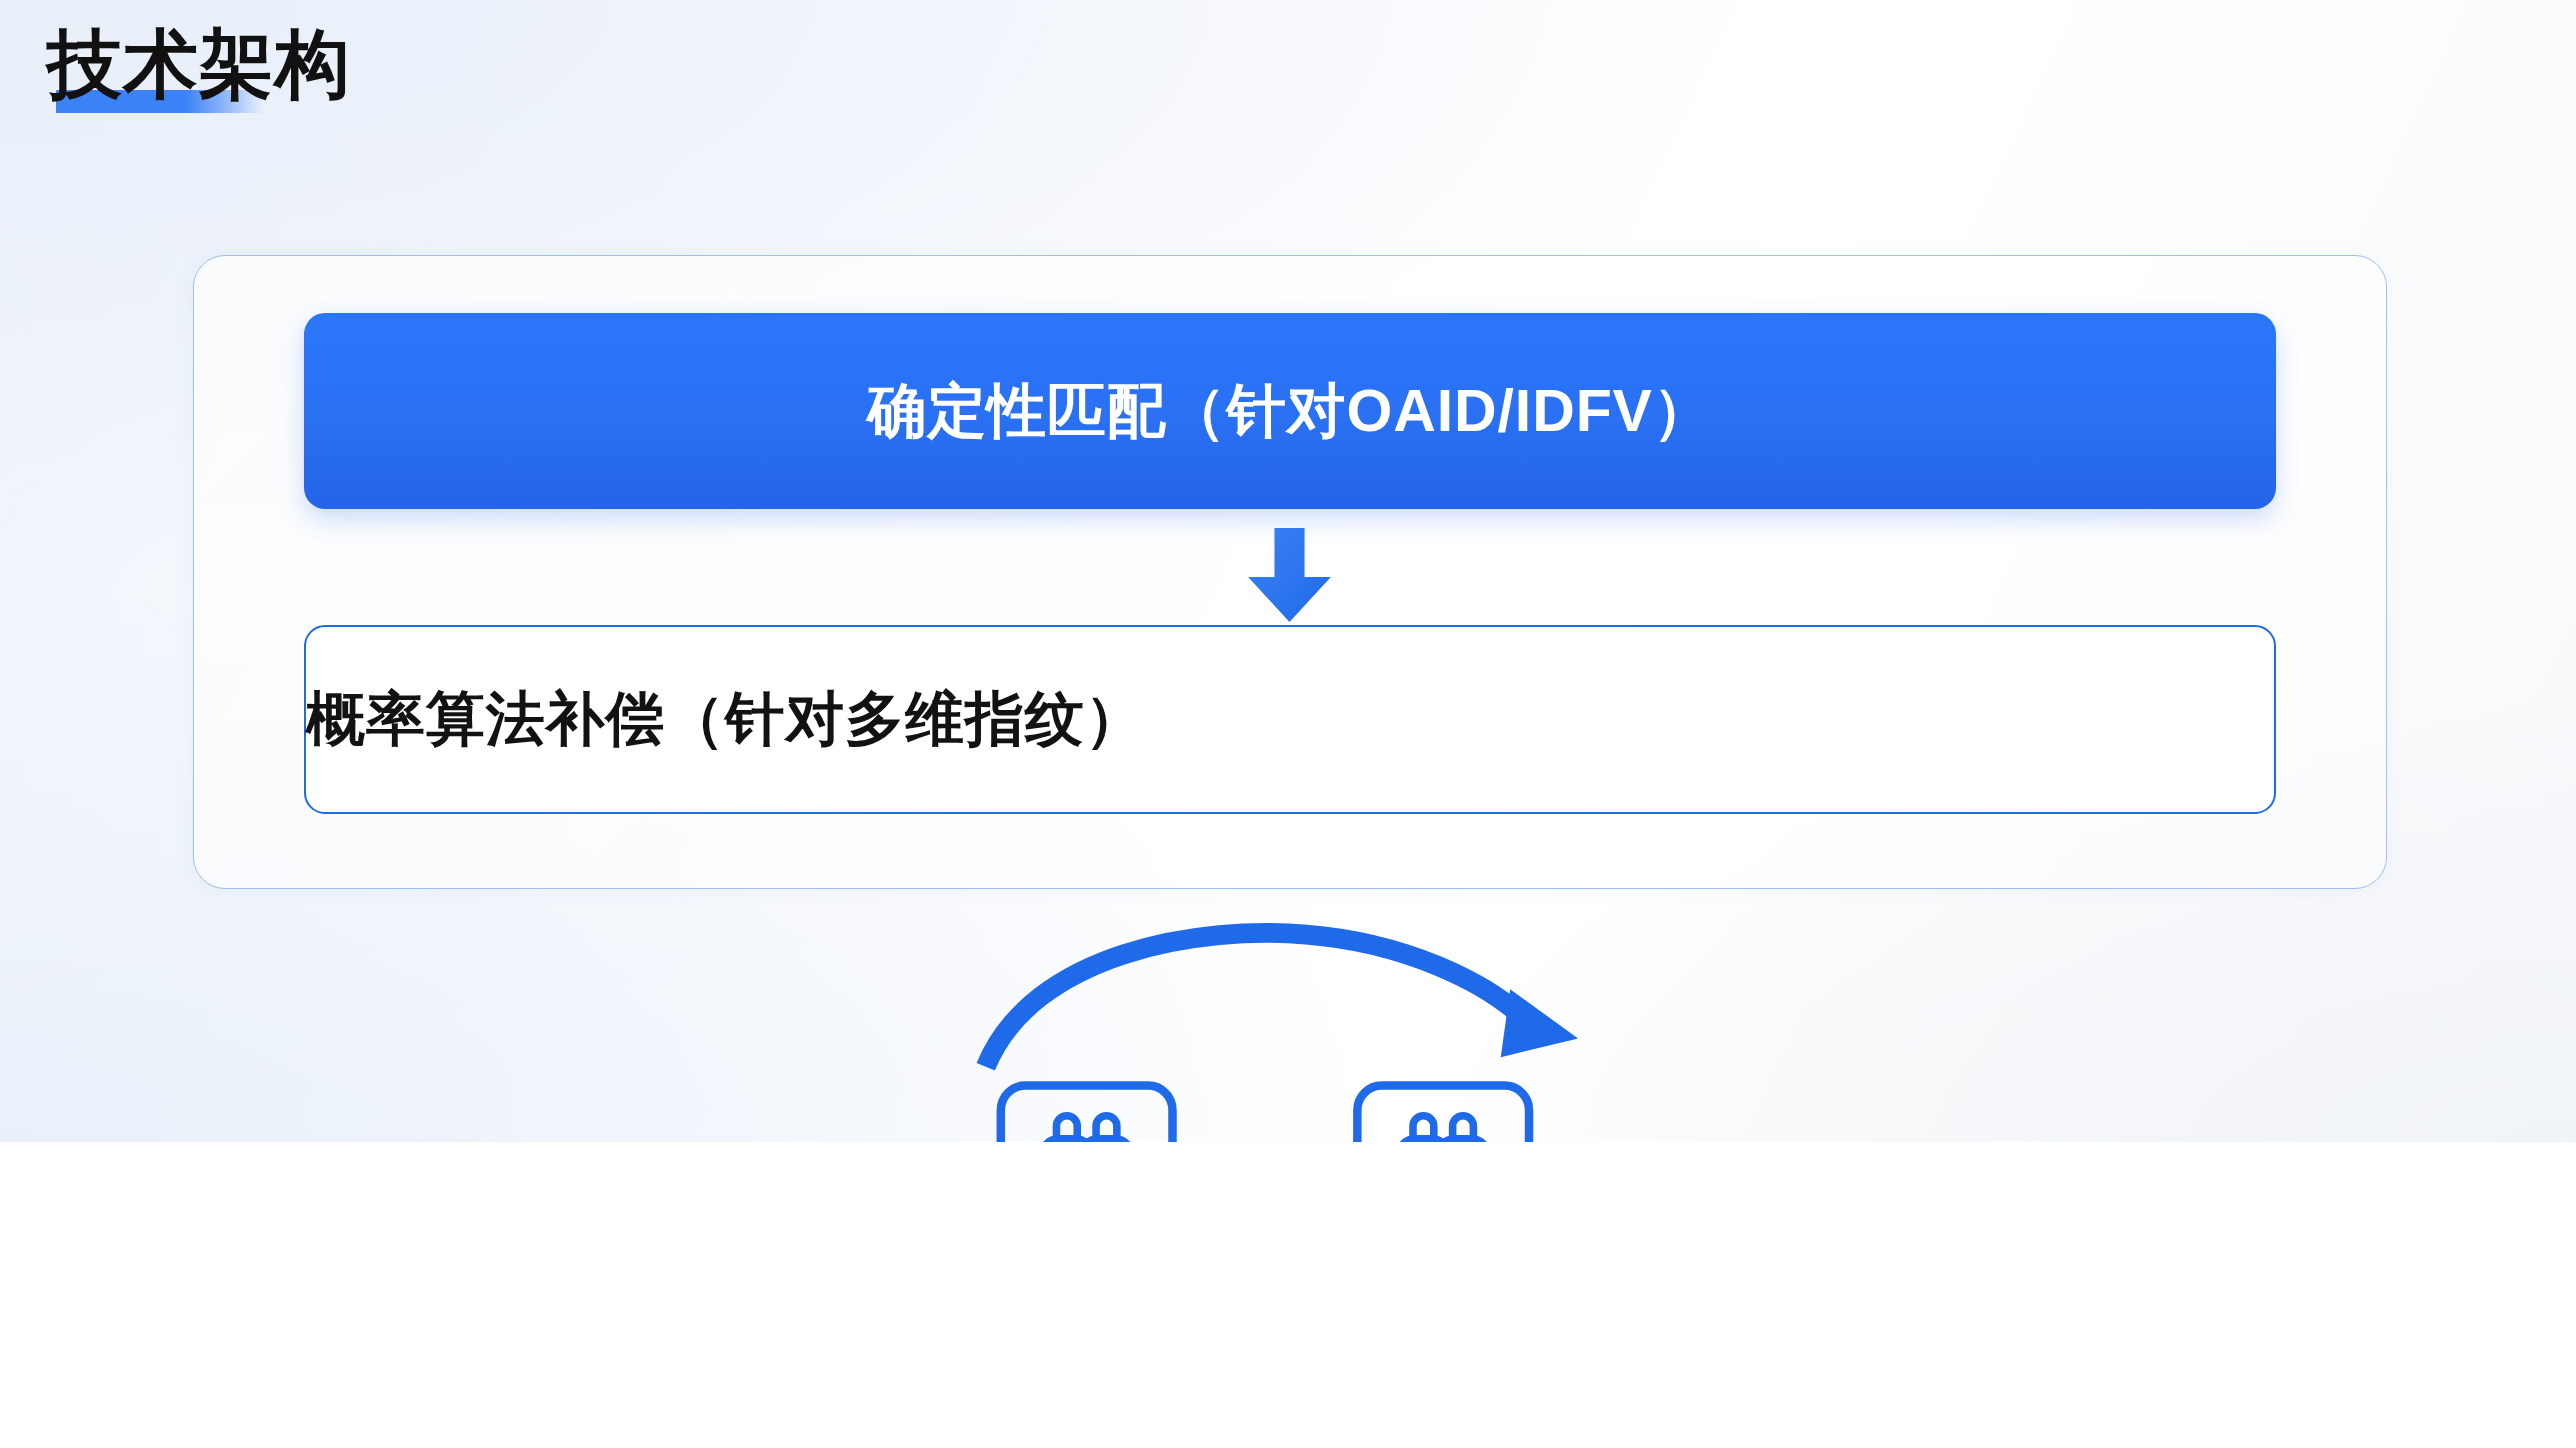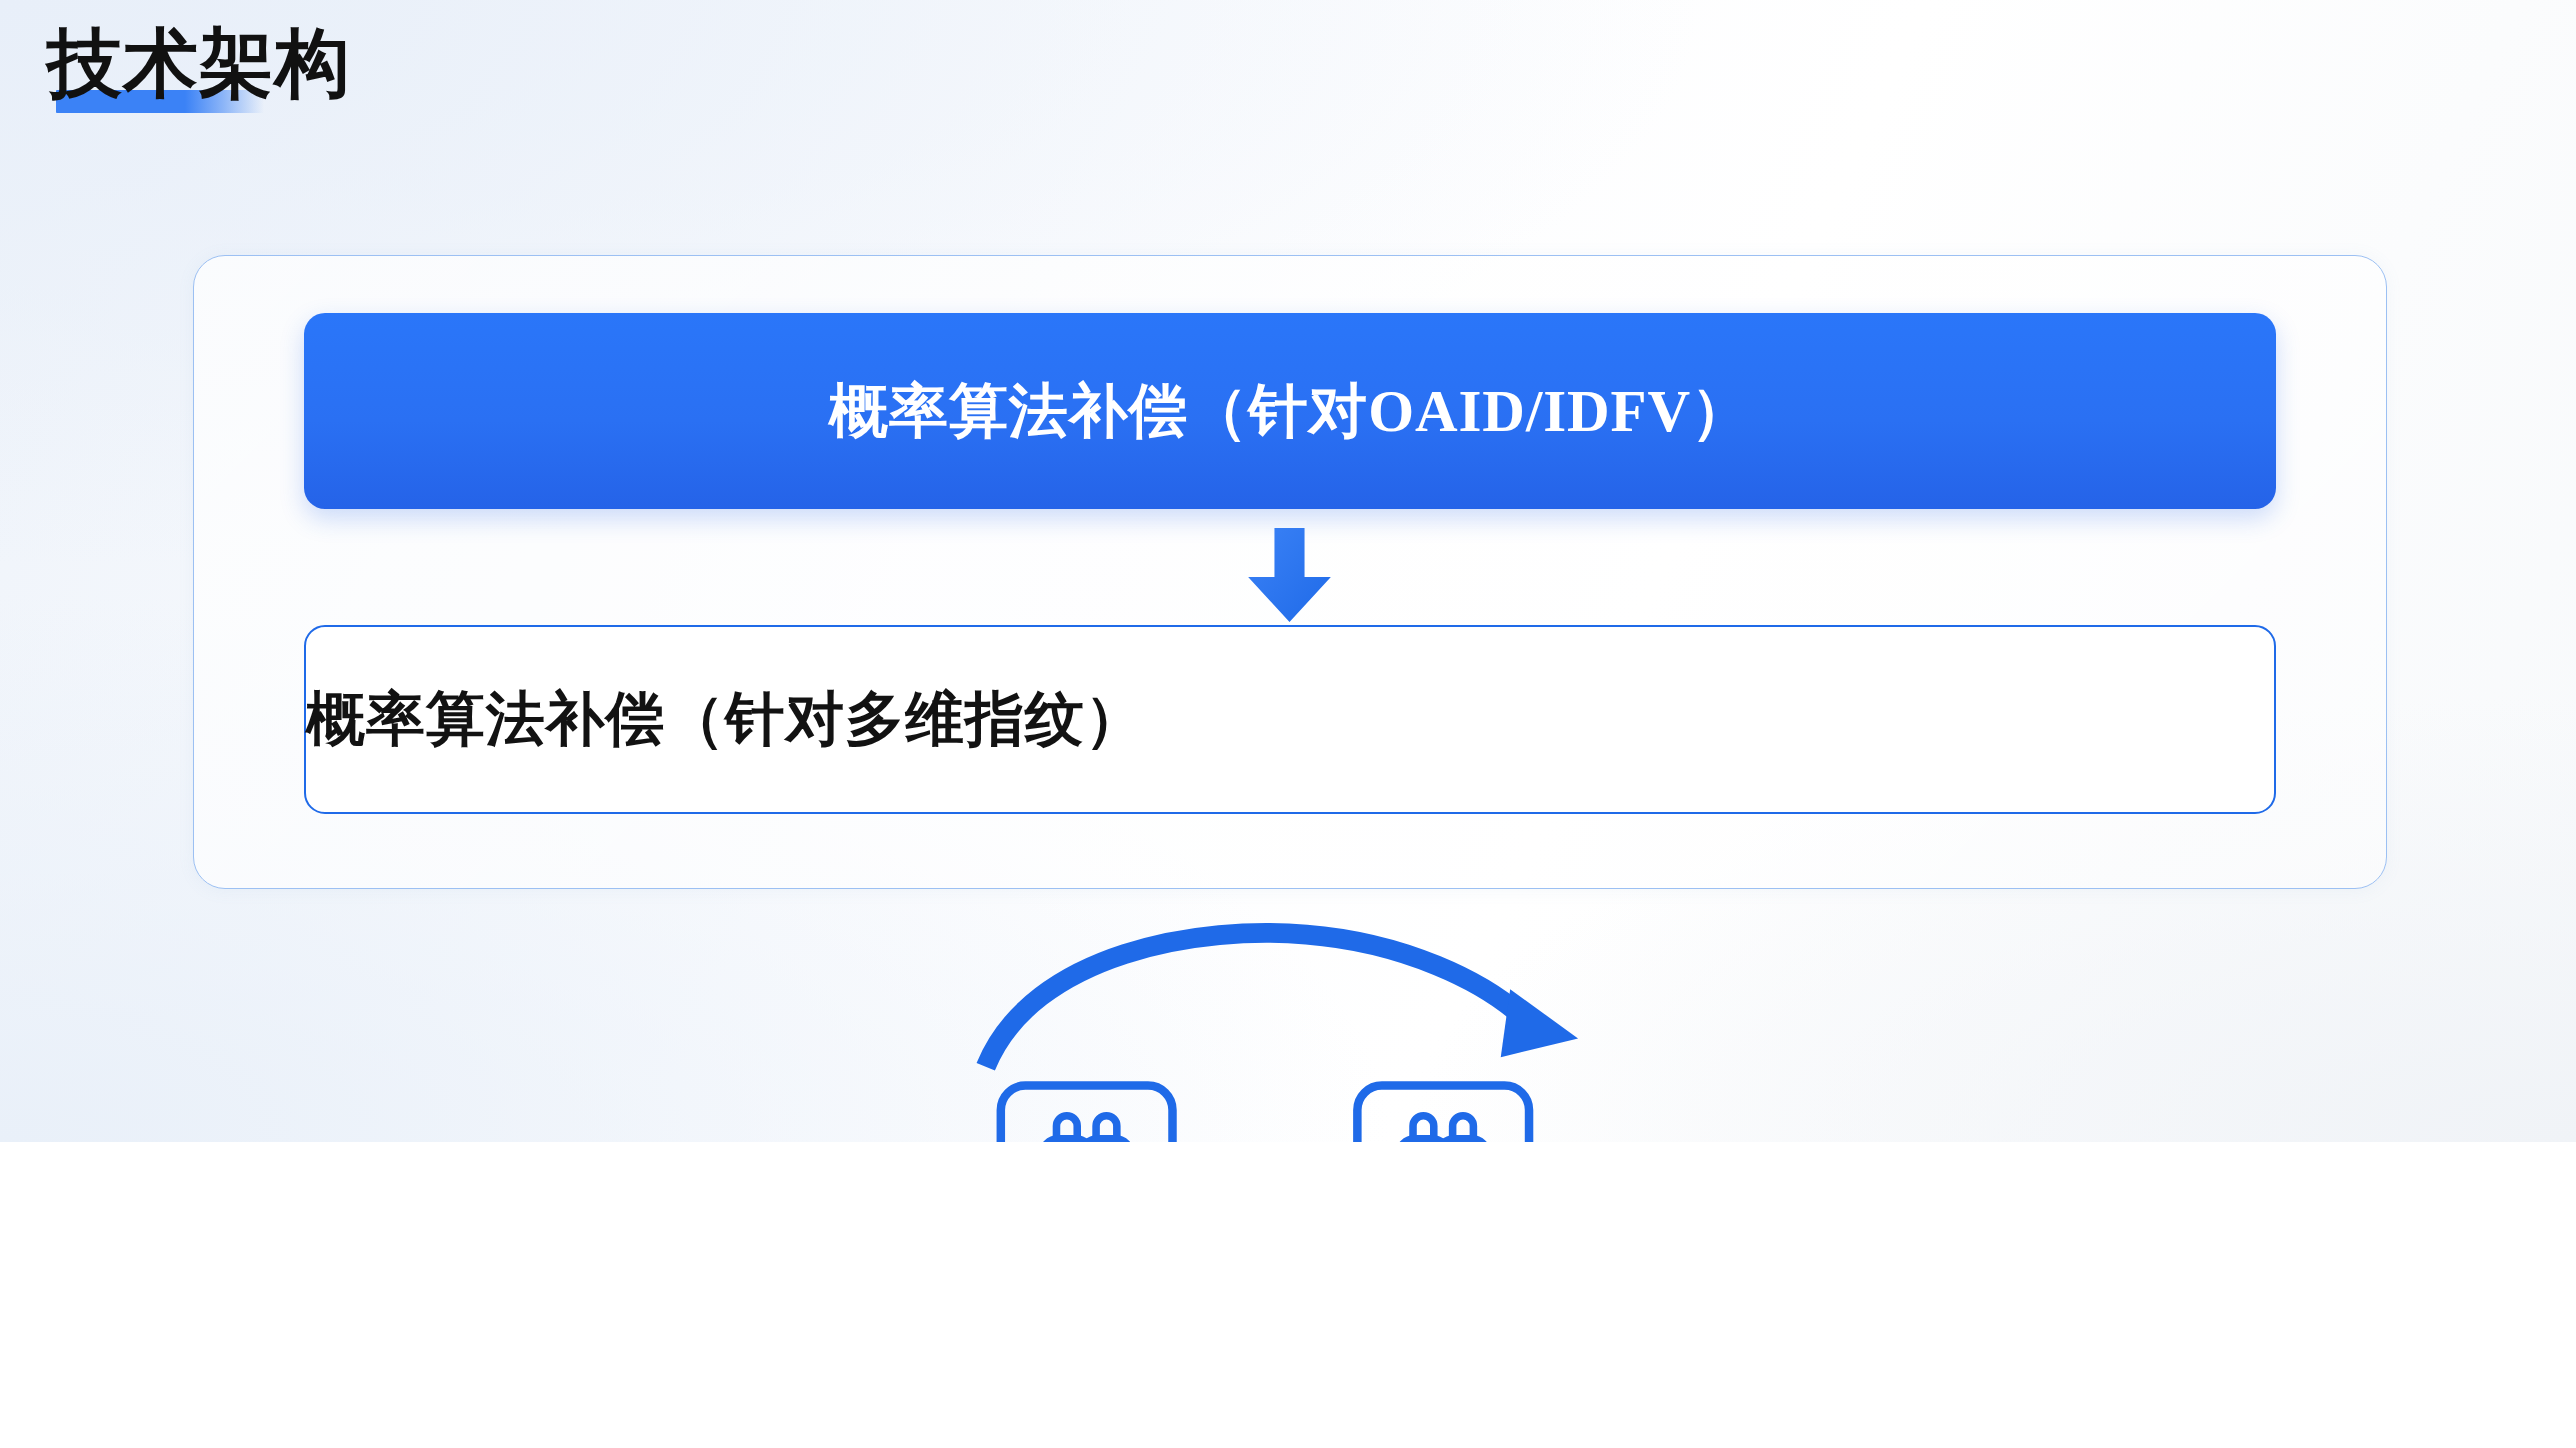--- a/index.html
+++ b/index.html
@@ -20,21 +20,20 @@
     position: absolute;
     inset: 0;
     width: 2576px;
     height: 1142px;
     background:
       radial-gradient(120% 90% at 0% 0%, #e8eff9 0%, rgba(232,239,249,0) 55%),
       radial-gradient(90% 80% at 0% 100%, #e9f0f9 0%, rgba(233,240,249,0) 60%),
       radial-gradient(70% 60% at 100% 100%, #f0f3f7 0%, rgba(240,243,247,0) 65%),
       linear-gradient(115deg, #eef3fa 0%, #fbfcfe 38%, #ffffff 62%, #f7f9fb 100%);
     overflow: hidden;
-    font-family: Liberation Serif, serif;
   }
 
   
   #title-block {
     position: absolute;
     left: 47px;
     top: 15px;
     height: 104px;
   }
   #title-underline {
@@ -142,21 +141,21 @@
 <div id="slide">
 
   <div id="title-block">
     <div id="title-underline"></div>
     <div id="page-title">技术架构</div>
   </div>
 
   <div id="arch-card">
 
     <div id="primary-stage">
-      <span id="primary-stage-label">概率算法补偿（针对OAID/IDFV）</span>
+      <span id="primary-stage-label">确定性匹配（针对OAID/IDFV）</span>
     </div>
 
     <div id="flow-arrow">
       <svg width="87" height="94" viewBox="0 0 92 100" xmlns="http://www.w3.org/2000/svg">
         <defs>
           <linearGradient id="arrGrad" x1="0" y1="0" x2="1" y2="1">
             <stop offset="0%" stop-color="#3b82f6"></stop>
             <stop offset="100%" stop-color="#1f6ae8"></stop>
           </linearGradient>
         </defs>

